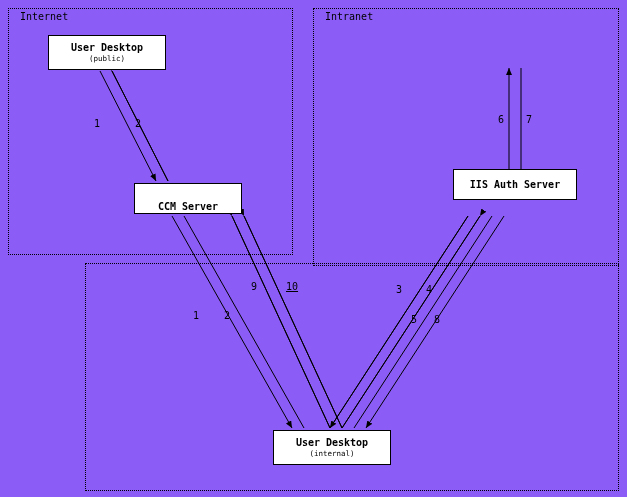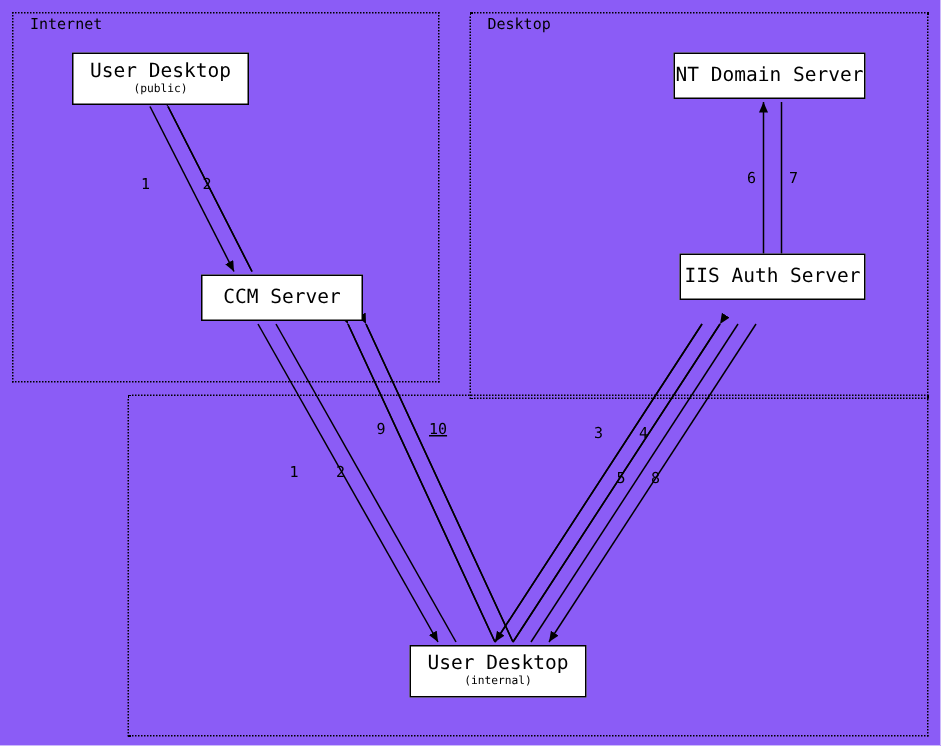--- a/index.html
+++ b/index.html
@@ -33,22 +33,22 @@
     background: #ffffff;
     box-sizing: border-box;
     display: flex;
     flex-direction: column;
     align-items: center;
     justify-content: center;
     z-index: 5;
   }
   .node-title {
     font-family: "DejaVu Sans Mono", monospace;
-    font-size: 13px;
-    font-weight: normal;
+    font-size: 10px;
+    font-weight: bold;
     color: #000000;
     line-height: 12px;
     white-space: nowrap;
   }
   .node-sub {
     font-family: "DejaVu Sans Mono", monospace;
     font-size: 7.5px;
     font-weight: normal;
     color: #000000;
     line-height: 10px;
@@ -73,21 +73,21 @@
 </style>
 </head>
 <body>
 
 <div id="canvas">
 
   <div class="zone" style="left:8px; top:8px; width:285px; height:247px;"></div>
   <div class="zone-label" style="left:20px; top:11px;">Internet</div>
 
   <div class="zone" style="left:313px; top:8px; width:306px; height:258px;"></div>
-  <div class="zone-label" style="left:325px; top:11px;">Desktop</div>
+  <div class="zone-label" style="left:325px; top:11px;">Intranet</div>
 
   <div class="zone" style="left:85px; top:263px; width:534px; height:228px;"></div>
 
   <svg class="wires" viewBox="0 0 627 497" xmlns="http://www.w3.org/2000/svg">
     <defs>
       <marker id="arrow" markerWidth="9" markerHeight="9" refX="7" refY="3" orient="auto" markerUnits="strokeWidth">
         <path d="M0,0 L7,3 L0,6 z" fill="#000000"></path>
       </marker>
     </defs>
     <g stroke="#000000" stroke-width="1" fill="none">
@@ -113,27 +113,24 @@
       <line x1="468" y1="216" x2="330" y2="428"></line>
       <line x1="480" y1="216" x2="342" y2="428" marker-start="url(#arrow)"></line>
     </g>
   </svg>
 
   <div class="node" style="left:48px; top:35px; width:118px; height:35px;">
     <div class="node-title">User Desktop</div>
     <div class="node-sub">(public)</div>
   </div>
 
-  <div class="node" style="left:134px; top:183px; width:108px; height:31px;">
+  <div class="node" style="left:134px; top:183px; width:108px; height:31px;justify-content:flex-end;">
     <div class="node-title">CCM Server</div>
   </div>
 
-  <div class="node" style="left:449px; top:35px; width:128px; height:31px;">
-    <div class="node-title">NT Domain Server</div>
-  </div>
 
   <div class="node" style="left:453px; top:169px; width:124px; height:31px;">
     <div class="node-title">IIS Auth Server</div>
   </div>
 
   <div class="node" style="left:273px; top:430px; width:118px; height:35px;">
     <div class="node-title">User Desktop</div>
     <div class="node-sub">(internal)</div>
   </div>
 

